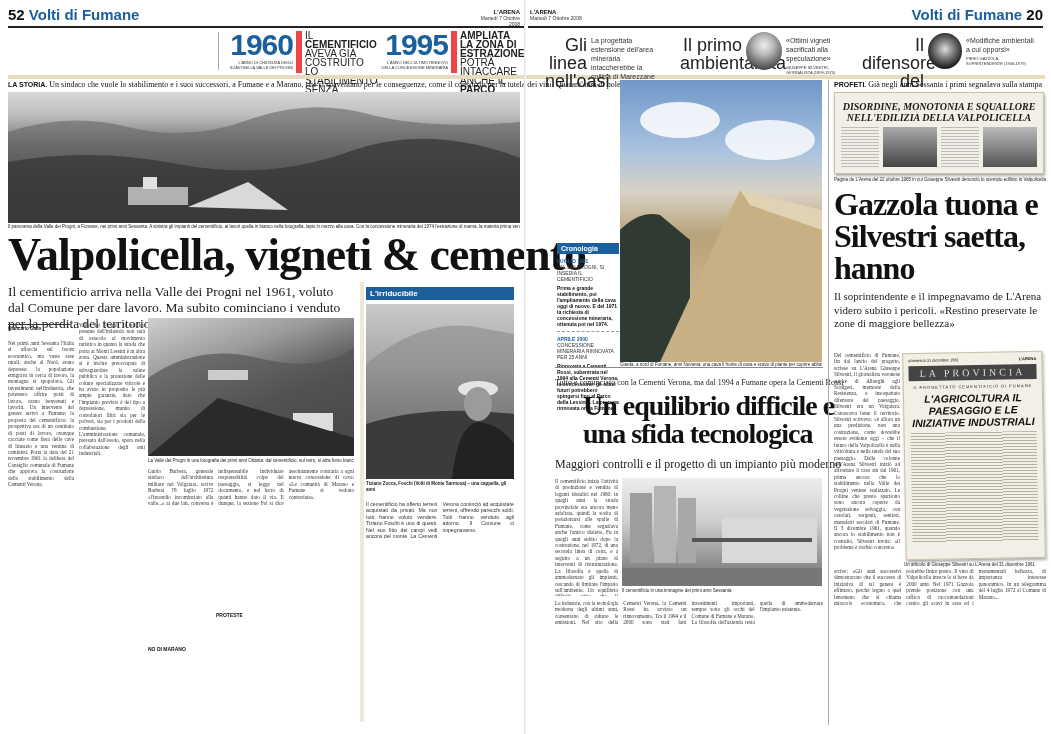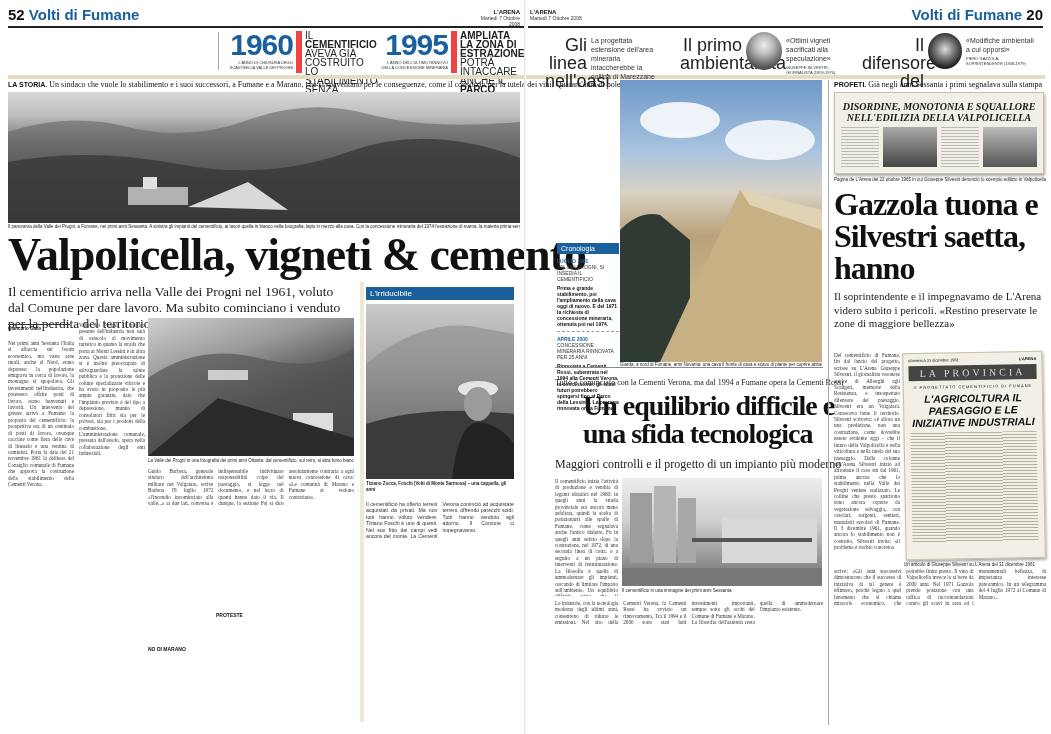--- a/index.html
+++ b/index.html
@@ -24,21 +24,21 @@
 .teaser-by{font-family:"Liberation Sans",sans-serif;font-size:4px;line-height:5px;color:#333;text-transform:uppercase}
 .portrait{border-radius:50%;background:radial-gradient(circle at 50% 40%,#ddd 0,#999 35%,#333 70%,#111 100%)}
 .beige{position:absolute;top:75px;height:4px;background:#e6dcc0}
 .kicker{font-size:8px;line-height:10px}
 .kicker b{font-family:"Liberation Sans",sans-serif;font-size:7px}
 .photo{position:absolute;overflow:hidden}
 .caption{font-family:"Liberation Sans",sans-serif;font-size:4.5px;line-height:6px;color:#222}
 .head1{font-family:"Liberation Serif",serif;font-weight:bold;letter-spacing:-1px;color:#111}
 .deck{font-family:"Liberation Serif",serif;color:#222}
 .body-text{font-family:"Liberation Serif",serif;font-size:5.2px;line-height:6.4px;color:#333;text-align:justify;overflow:hidden}
-.box-tag{background:#1b5f9c;color:#fff;font-family:"Liberation Sans",sans-serif;font-weight:normal;font-size:8px;padding:2px 4px}
+.box-tag{background:#1b5f9c;color:#fff;font-family:"Liberation Sans",sans-serif;font-weight:bold;font-size:8px;padding:2px 4px}
 .vsep{position:absolute;width:1px;background:#aaa}
 .crono-date{font-family:"Liberation Sans",sans-serif;font-weight:bold;font-size:5px;color:#1b5f9c}
 .crono-title{font-family:"Liberation Sans",sans-serif;font-size:5px;line-height:6px;color:#333;text-transform:uppercase}
 .crono-body{font-family:"Liberation Sans",sans-serif;font-weight:bold;font-size:5px;line-height:6px;color:#111}
 .quote{font-family:"Liberation Sans",sans-serif;font-size:21px;line-height:22px;color:#111}
 .clip{position:absolute;background:#f2efe6;border:1px solid #c8c0a8;box-shadow:1px 2px 3px rgba(0,0,0,.35)}
 </style>
 </head>
 <body>
 

